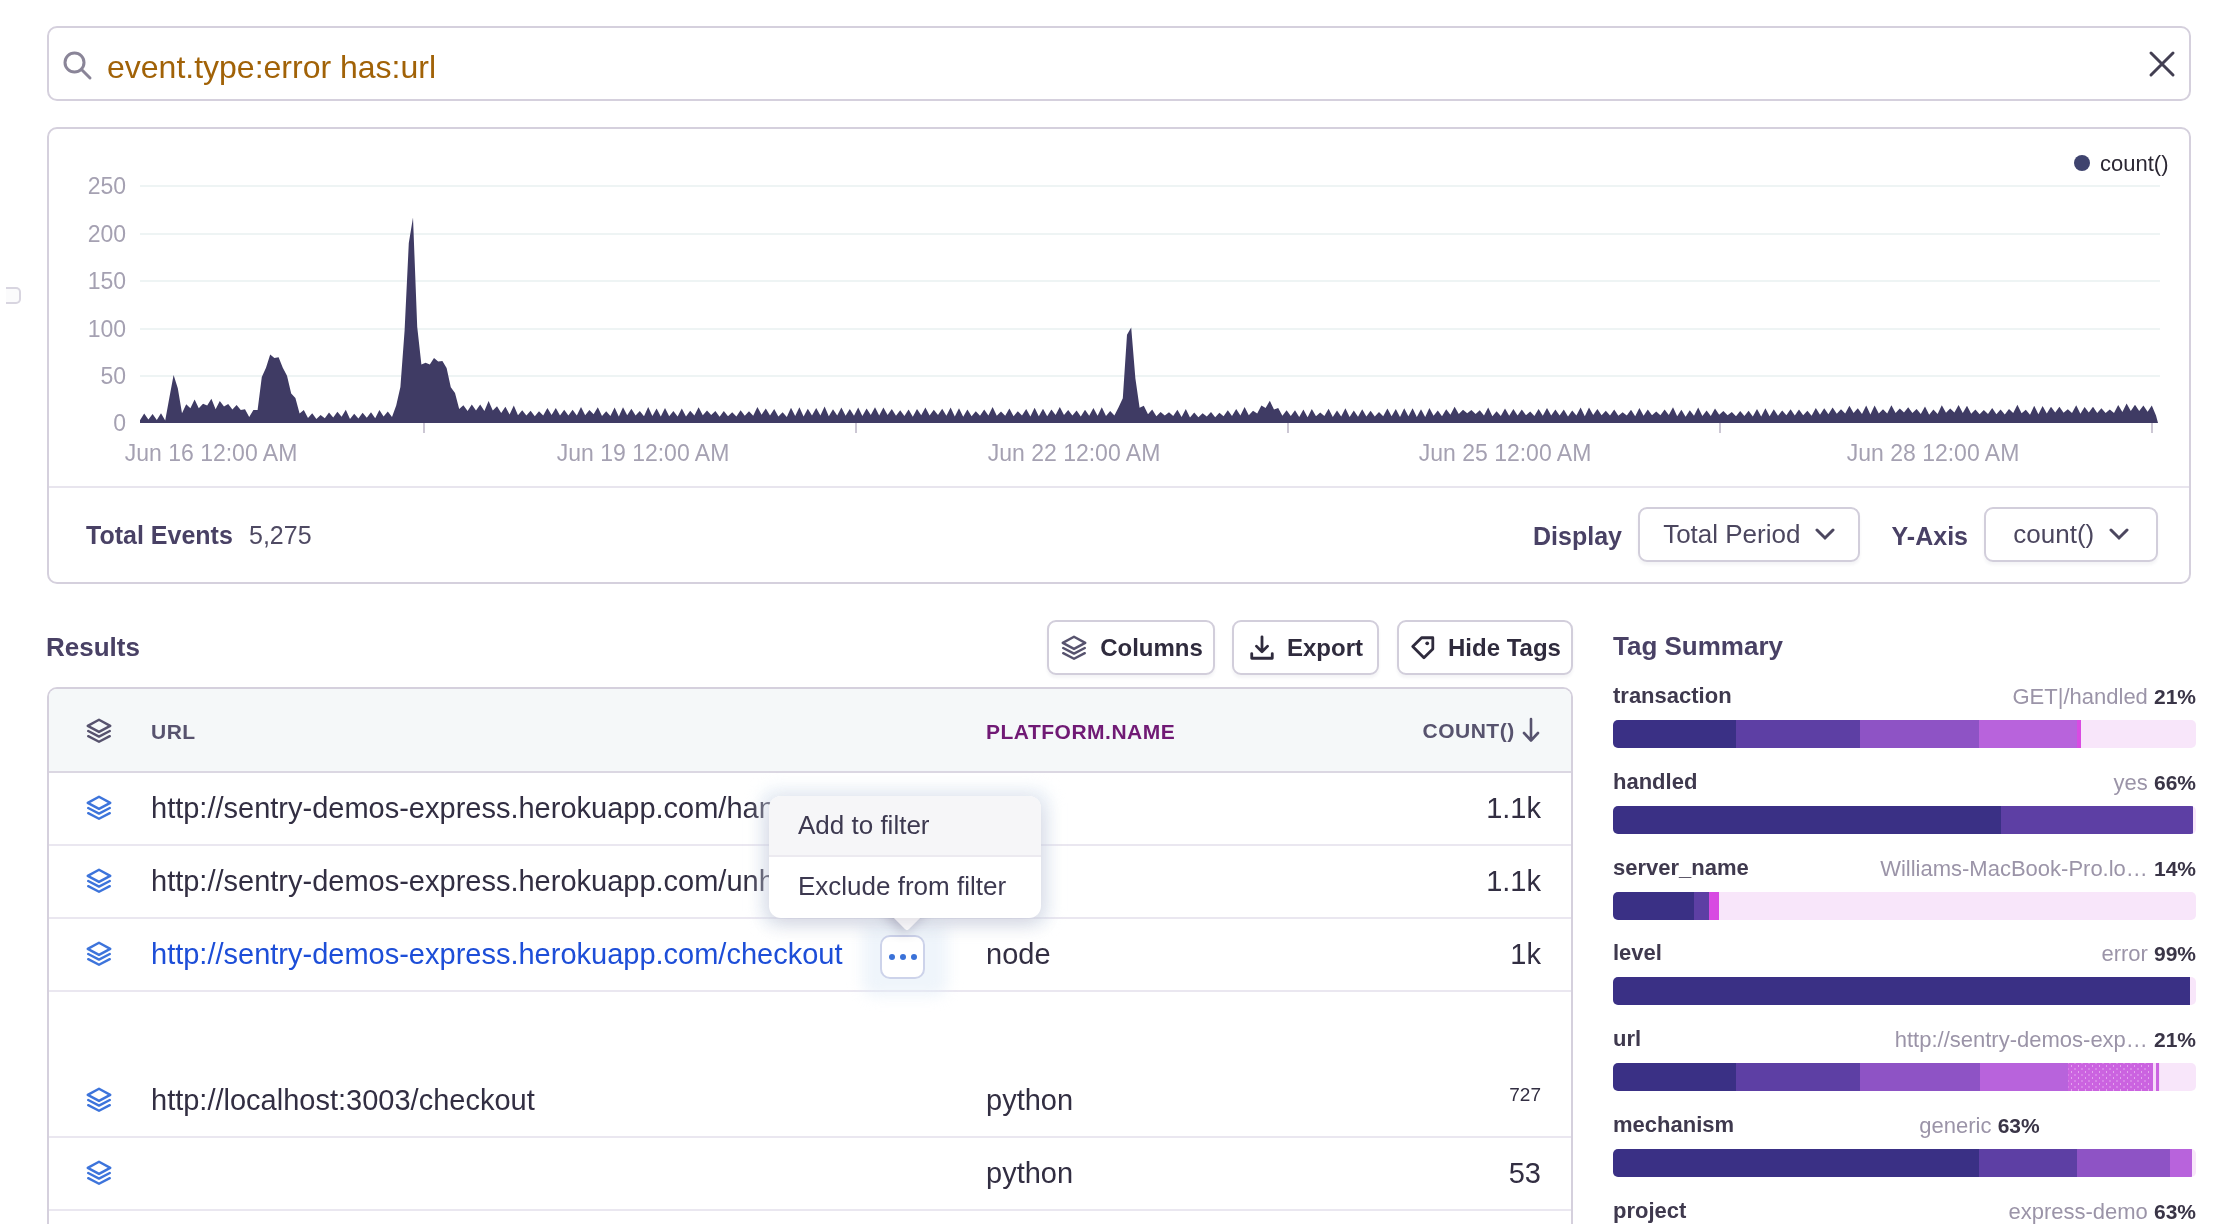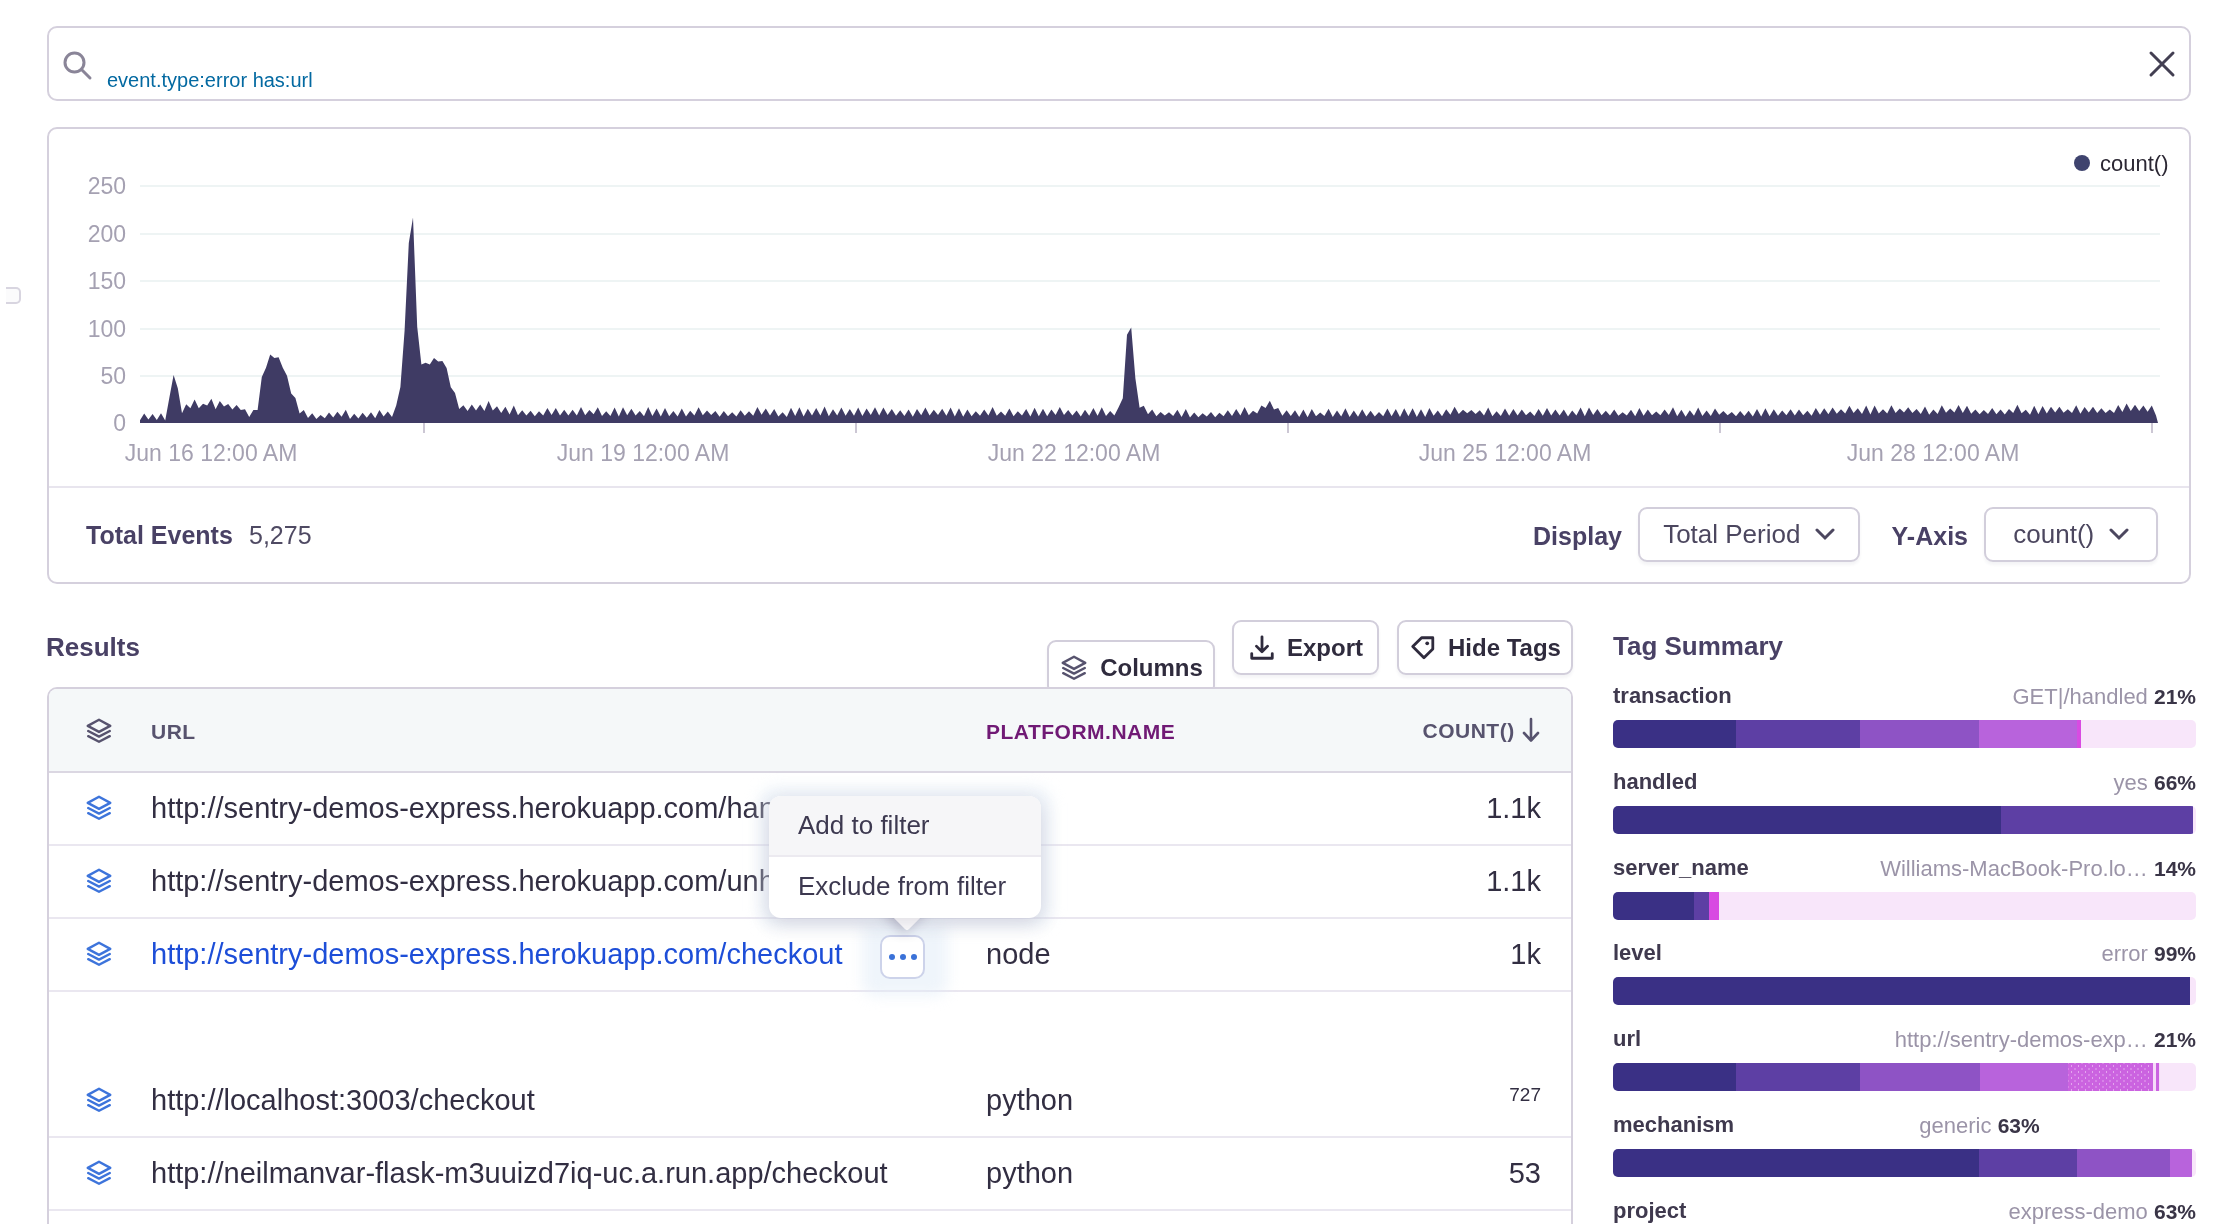--- a/index.html
+++ b/index.html
@@ -15,21 +15,21 @@
 .bar { position:absolute; height:28px; border-radius:5px; overflow:hidden; display:flex; }
 .bar div { height:100%; }
 </style></head>
 <body>
 
 <div class="panel" style="left:47px;top:26px;width:2144px;height:75px;"></div>
 <svg class="abs" style="left:59px;top:48px;" width="38" height="38" viewBox="0 0 38 38" fill="none">
   <circle cx="15.5" cy="14.5" r="9.5" stroke="#8a8598" stroke-width="3"></circle>
   <line x1="22.5" y1="21.5" x2="31" y2="30" stroke="#8a8598" stroke-width="3" stroke-linecap="round"></line>
 </svg>
-<div class="abs" style="left:107px;top:49px;font-size:20px;color:#0369a1;margin-top:20px;">event.type:error has:url</div>
+<div class="abs" style="left:107px;top:49px;font-size:32px;color:#a16207;">event.type:error has:url</div>
 <svg class="abs" style="left:2147px;top:49px;" width="30" height="30" viewBox="0 0 30 30">
   <path d="M4 4 L26 26 M26 4 L4 26" stroke="#433f52" stroke-width="3" stroke-linecap="round"></path>
 </svg>
 
 <div class="panel" style="left:47px;top:127px;width:2144px;height:457px;"></div>
 <svg class="abs" style="left:47px;top:127px;" width="2144" height="457">
   <g stroke="#eef4f4" stroke-width="2">
     <line x1="93" y1="59" x2="2113" y2="59"></line>
     <line x1="93" y1="107" x2="2113" y2="107"></line>
     <line x1="93" y1="154" x2="2113" y2="154"></line>
@@ -70,21 +70,21 @@
       <path d="M2 2 L10 10 L18 2" stroke="#4c475f" stroke-width="3" fill="none" stroke-linecap="round"></path>
     </svg></div>
 <div class="abs bold" style="left:1770px;top:522px;width:198px;text-align:right;font-size:25px;color:#494165;">Y-Axis</div>
 <div class="btn" style="left:1984px;top:507px;width:174px;height:55px;font-size:26px;font-weight:normal;color:#4c475f;">count()&nbsp;&nbsp;<svg width="20" height="13" viewBox="0 0 20 13">
       <path d="M2 2 L10 10 L18 2" stroke="#4c475f" stroke-width="3" fill="none" stroke-linecap="round"></path>
     </svg></div>
 
 <div class="abs" style="left:6px;top:287px;width:15px;height:17px;border:2px solid #d8d5e0;border-left:none;border-radius:0 5px 5px 0;background:#fbfbfc;"></div>
 
 <div class="abs bold" style="left:46px;top:632px;font-size:26px;color:#494165;">Results</div>
-<div class="btn" style="left:1047px;top:640px;width:168px;height:55px;">
+<div class="btn" style="left:1047px;top:620px;width:168px;height:55px;">
   <svg width="30" height="30" viewBox="0 0 32 32" style="margin-right:11px;">
       <path d="M16 4 L28 10.5 L16 17 L4 10.5 Z" stroke="#57536e" stroke-width="2.6" fill="none" stroke-linejoin="round"></path>
 <path d="M4.5 16 L16 22 L27.5 16" stroke="#57536e" stroke-width="2.6" fill="none" stroke-linecap="round" stroke-linejoin="round"></path>
 <path d="M4.5 21.5 L16 27.5 L27.5 21.5" stroke="#57536e" stroke-width="2.6" fill="none" stroke-linecap="round" stroke-linejoin="round"></path>
     </svg>Columns</div>
 <div class="btn" style="left:1232px;top:620px;width:147px;height:55px;">
   <svg width="28" height="28" viewBox="0 0 30 30" style="margin-right:11px;">
     <path d="M15 3 L15 18 M9 13 L15 19 L21 13" stroke="#2f2b3d" stroke-width="3" fill="none" stroke-linecap="round" stroke-linejoin="round"></path>
     <path d="M4 21 L4 26 L26 26 L26 21" stroke="#2f2b3d" stroke-width="3" fill="none" stroke-linecap="round" stroke-linejoin="round"></path>
   </svg>Export</div>
@@ -145,21 +145,20 @@
     <div class="abs" style="left:102px;top:19px;font-size:29px;color:#322e42;white-space:nowrap;">http://localhost:3003/checkout</div>
     <div class="abs" style="left:937px;top:19px;font-size:29px;color:#322e42;">python</div>
     <div class="abs" style="right:30px;top:19px;font-size:19px;color:#322e42;">727</div>
   </div>
   <div class="abs" style="left:0;top:449px;width:100%;height:73px;border-bottom:2px solid #eae7f0;">
     <svg class="abs" style="left:35px;top:20px;" width="30" height="30" viewBox="0 0 32 32">
         <path d="M16 4 L28 10.5 L16 17 L4 10.5 Z" stroke="#3d74db" stroke-width="2.6" fill="none" stroke-linejoin="round"></path>
 <path d="M4.5 16 L16 22 L27.5 16" stroke="#3d74db" stroke-width="2.6" fill="none" stroke-linecap="round" stroke-linejoin="round"></path>
 <path d="M4.5 21.5 L16 27.5 L27.5 21.5" stroke="#3d74db" stroke-width="2.6" fill="none" stroke-linecap="round" stroke-linejoin="round"></path>
       </svg>
-    <div class="abs" style="left:102px;top:19px;font-size:29px;color:#322e42;white-space:nowrap;">http://neilmanvar-flask-m3uuizd7iq-uc.a.run.app/checkout</div>
     <div class="abs" style="left:937px;top:19px;font-size:29px;color:#322e42;">python</div>
     <div class="abs" style="right:30px;top:19px;font-size:29px;color:#322e42;">53</div>
   </div>
 
 </div>
 
 <div class="abs" style="left:758px;top:786px;width:294px;height:142px;background:rgba(223,235,247,0.45);border-radius:18px;filter:blur(7px);"></div>
 <div class="abs" style="left:862px;top:922px;width:86px;height:74px;background:rgba(223,235,247,0.5);border-radius:14px;filter:blur(7px);"></div>
 <div class="abs" style="left:880px;top:935px;width:45px;height:44px;background:#fff;border:2px solid #cdd3ea;border-radius:10px;"></div>
 <svg class="abs" style="left:885px;top:952px;" width="36" height="10" viewBox="0 0 36 10">

